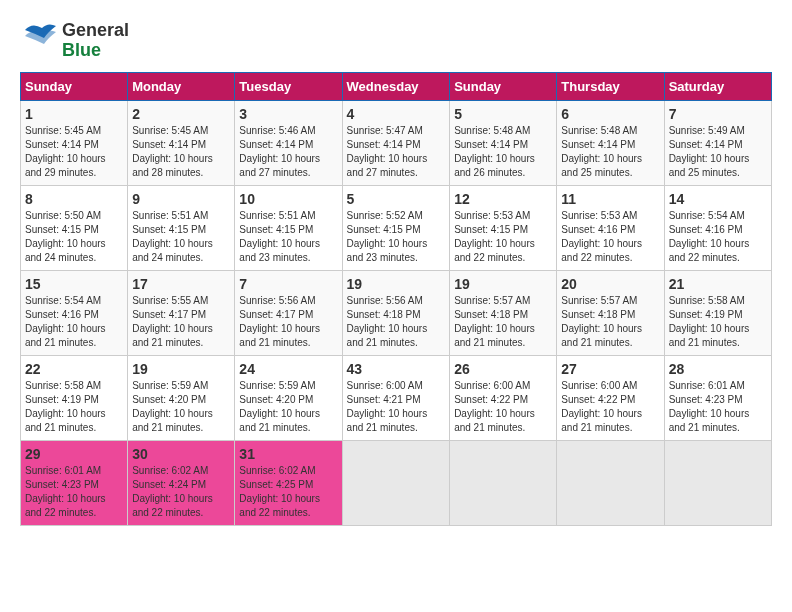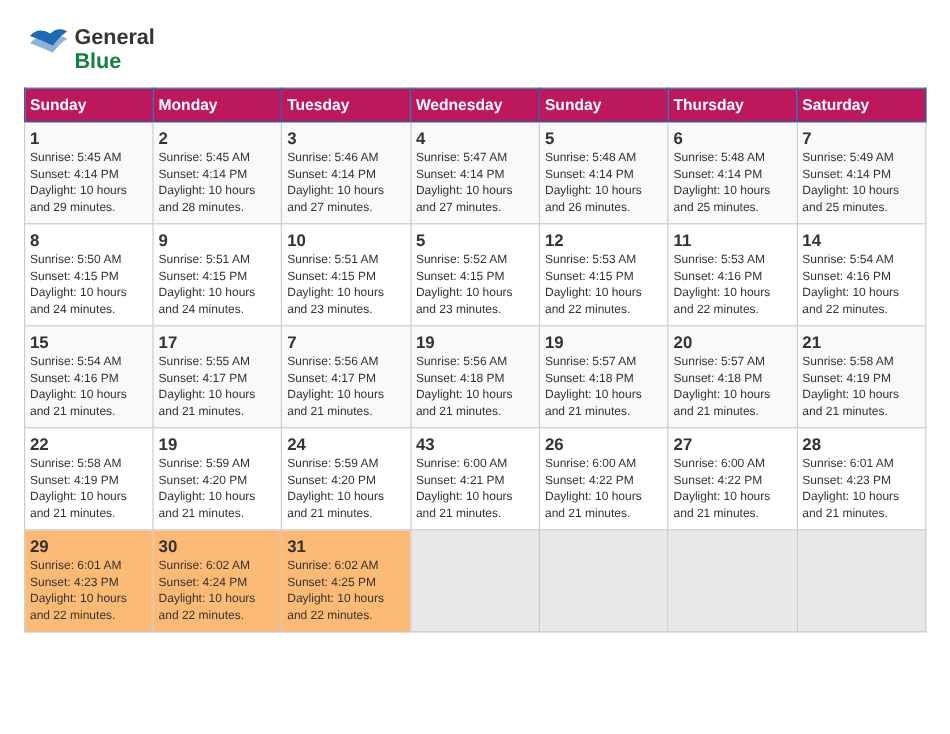--- a/index.html
+++ b/index.html
@@ -72,21 +72,21 @@
     .day-detail {
       font-size: 10px;
       color: #333;
       line-height: 1.4;
     }
     
     .calendar tbody tr:last-child td {
       background: #e8e8e8;
     }
     .calendar tbody tr:last-child td.has-data {
-      background: #fdba74;
+      background: #ec4899;
     }
   </style>
 </head>
 <body>
 
 <div class="header-section">
   <div class="logo">
   <div style="display:flex;align-items:center;gap:4px;">
     <div style="position:relative;">
       <svg width="38" height="38" viewBox="0 0 38 38">

